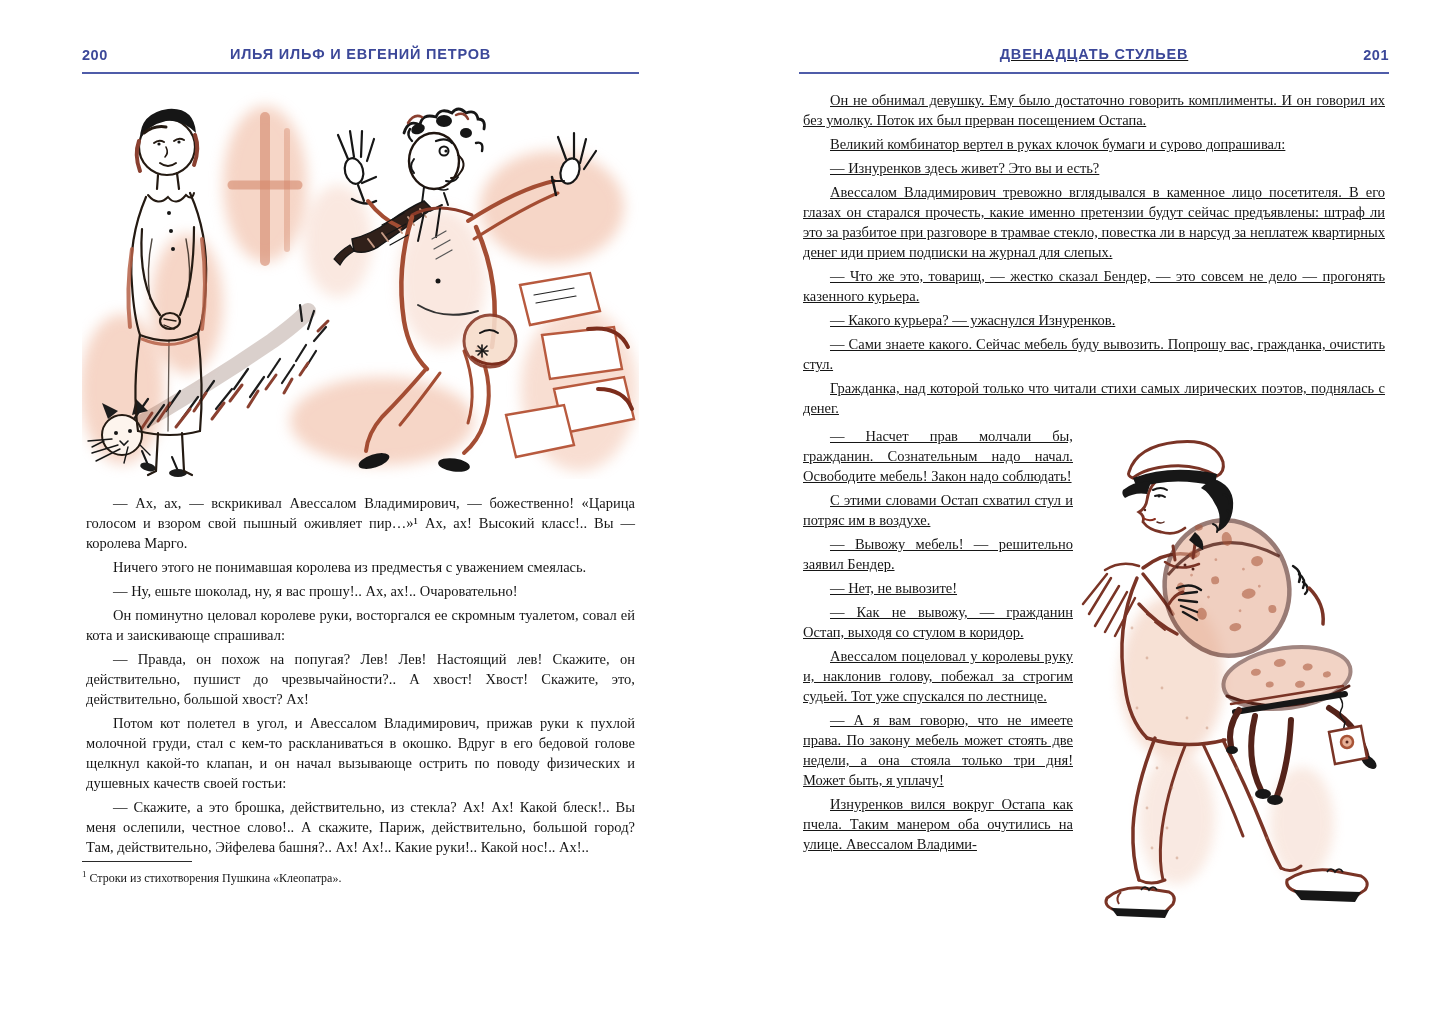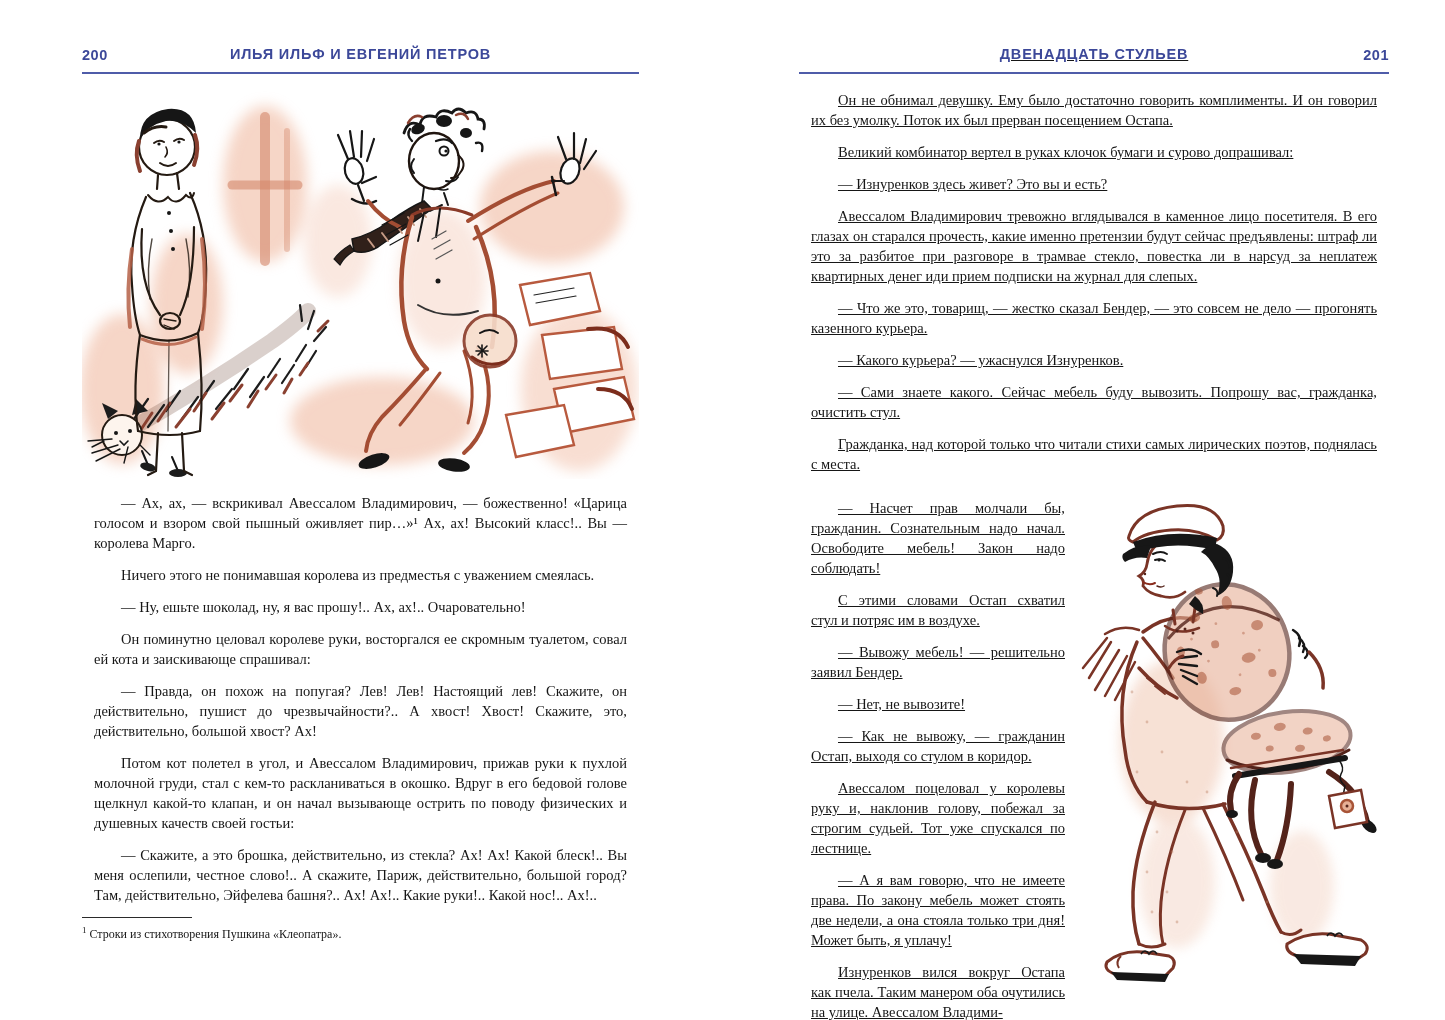--- a/index.html
+++ b/index.html
@@ -14,21 +14,21 @@
   .pagehead{position:relative;height:18px;
             font-family:"Liberation Sans","DejaVu Sans",sans-serif;
             font-weight:bold;font-size:14.5px;letter-spacing:.8px;
             color:#3c4899;text-align:center;
             padding-bottom:8px;border-bottom:2px solid #4f5ca9;}
   .pagehead .num-left{position:absolute;left:0;top:1px;letter-spacing:.5px;}
   .pagehead .num-right{position:absolute;right:0;top:1px;letter-spacing:.5px;}
 
   .illus{line-height:0;}
   .illus-left{margin:15px 0 14px 0;}
-  .bodytext p{margin:12px;text-indent:27px;text-align:justify;
+  .bodytext p{margin:4px;text-indent:27px;text-align:justify;
               font-size:14.5px;line-height:20px;hyphens:none;}
   .bodytext.full{margin-top:16px;}
 
   .wrap-row{display:flex;align-items:flex-start;}
   .col-narrow{width:278px;flex:0 0 278px;}
   .illus-right{width:312px;flex:0 0 312px;margin-top:6px;}
 
   .fn{margin-top:1px;}
   .fnrule{width:110px;border-top:1.4px solid #2a2a2a;margin-bottom:5px;}
   .fntext{font-size:12px;line-height:15px;margin:0;}
@@ -285,21 +285,21 @@
     </div>
 
     <div class="bodytext full">
         <p>Он не обнимал девушку. Ему было достаточно говорить комплименты. И он говорил их без умолку. Поток их был прерван посещением Остапа.</p>
         <p>Великий комбинатор вертел в руках клочок бумаги и сурово допрашивал:</p>
         <p>— Изнуренков здесь живет? Это вы и есть?</p>
         <p>Авессалом Владимирович тревожно вглядывался в каменное лицо посетителя. В его глазах он старался прочесть, какие именно претензии будут сейчас предъявлены: штраф ли это за разбитое при разговоре в трамвае стекло, повестка ли в нарсуд за неплатеж квартирных денег иди прием подписки на журнал для слепых.</p>
         <p>— Что же это, товарищ, — жестко сказал Бендер, — это совсем не дело — прогонять казенного курьера.</p>
         <p>— Какого курьера? — ужаснулся Изнуренков.</p>
         <p>— Сами знаете какого. Сейчас мебель буду вывозить. Попрошу вас, гражданка, очистить стул.</p>
-        <p>Гражданка, над которой только что читали стихи самых лирических поэтов, поднялась с места.</p>
+        <p>Гражданка, над которой только что читали стихи самых лирических поэтов, поднялась с денег.</p>
       </div>
 
     <div class="wrap-row">
       <div class="bodytext col-narrow">
           <p>— Насчет прав молчали бы, гражданин. Сознательным надо начал. Освободите мебель! Закон надо соблюдать!</p>
           <p>С этими словами Остап схватил стул и потряс им в воздухе.</p>
           <p>— Вывожу мебель! — решительно заявил Бендер.</p>
           <p>— Нет, не вывозите!</p>
           <p>— Как не вывожу, — гражданин Остап, выходя со стулом в коридор.</p>
           <p>Авессалом поцеловал у королевы руку и, наклонив голову, побежал за строгим судьей. Тот уже спускался по лестнице.</p>

